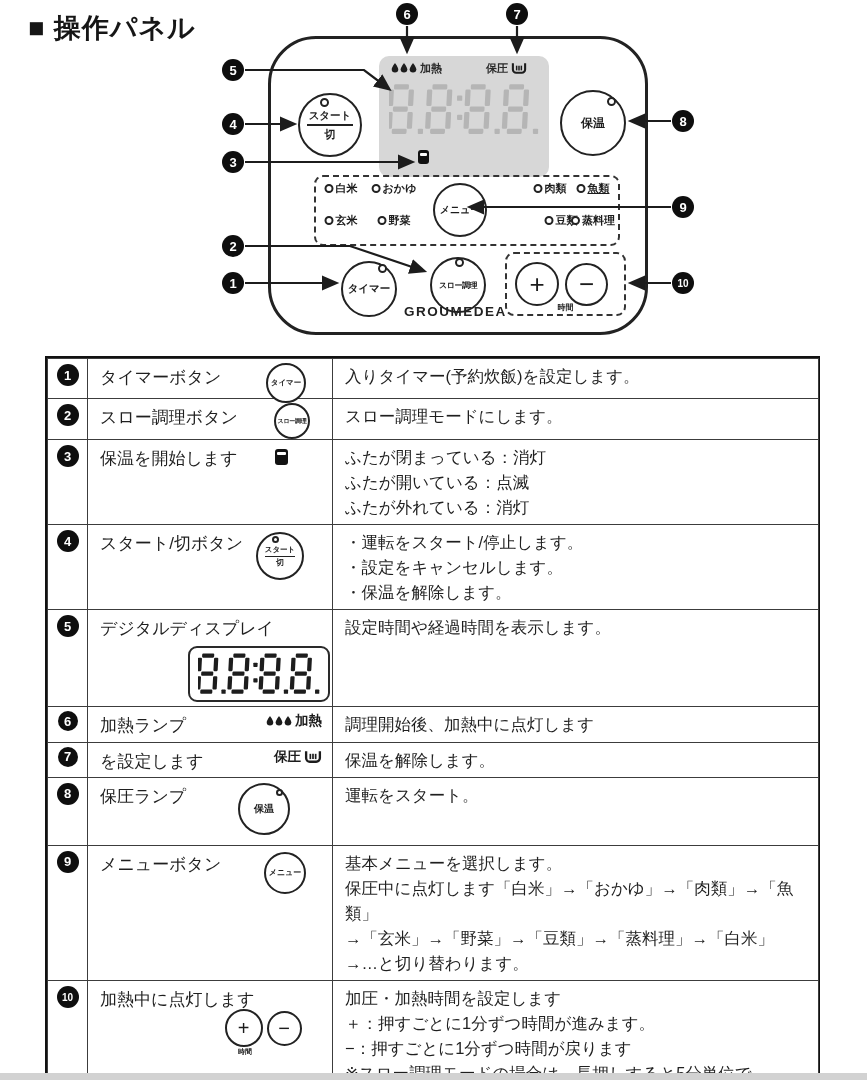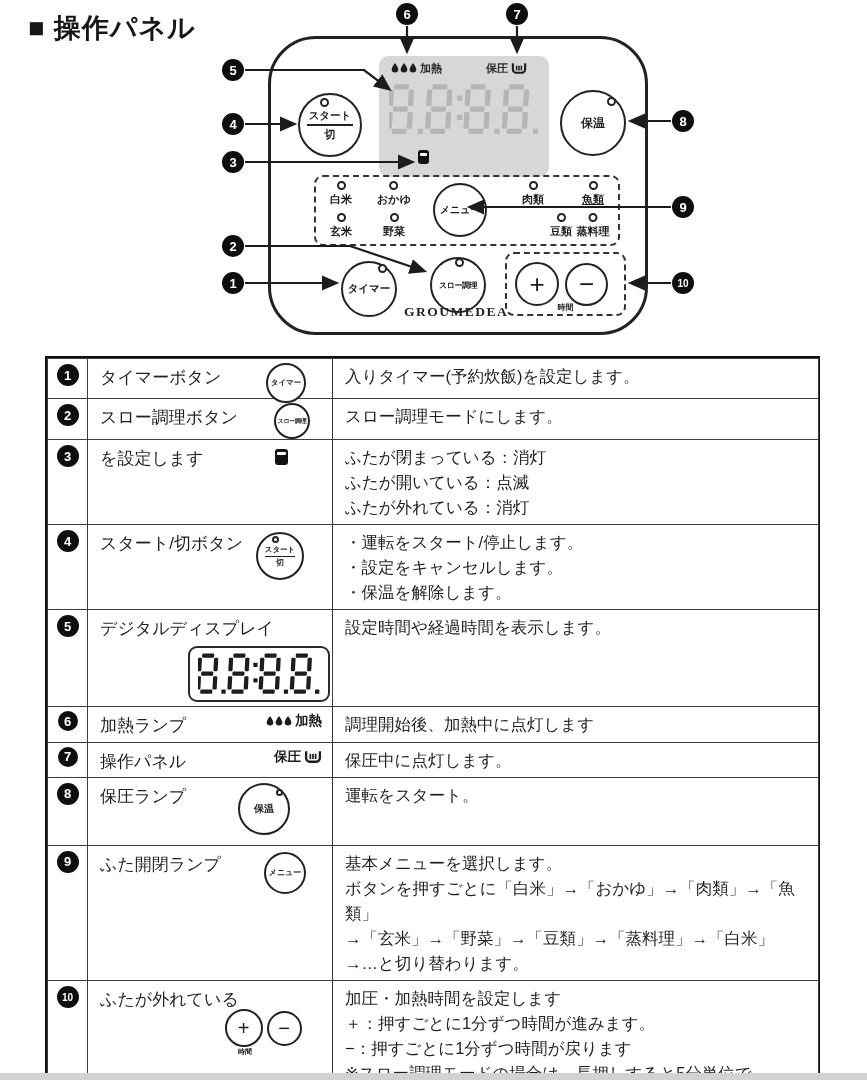--- a/index.html
+++ b/index.html
@@ -23,27 +23,27 @@
   .lid::after{content:"";position:absolute;left:2px;right:2px;top:3px;height:3px;background:#fff;border-radius:1px;}
   .lid-diagram{position:absolute;left:418px;top:150px;}
   .circle-btn{position:absolute;border:2.5px solid #222;border-radius:50%;background:#fff;
     display:flex;align-items:center;justify-content:center;flex-direction:column;box-sizing:border-box;}
   .ind-dot{position:absolute;width:9px;height:9px;border:2.5px solid #222;border-radius:50%;background:#fff;box-sizing:border-box;}
   .btn-start{left:298px;top:93px;width:64px;height:64px;}
   .btn-start .l1{font-size:10.5px;font-weight:700;border-bottom:2px solid #222;padding:0 2px 1px;}
   .btn-start .l2{font-size:11px;font-weight:700;margin-top:1px;}
   .btn-warm{left:560px;top:90px;width:66px;height:66px;font-size:12px;font-weight:700;}
   .menu-box{position:absolute;left:314px;top:175px;width:306px;height:71px;border:2px dashed #333;border-radius:9px;box-sizing:border-box;}
-  .mi{position:absolute;transform:translateX(-50%);display:flex;flex-direction:column;align-items:center;gap:2px;}
+  .mi{position:absolute;transform:translateX(-50%);display:flex;flex-direction:row;align-items:center;gap:2px;}
   .mi .dot{width:9px;height:9px;border:2px solid #222;border-radius:50%;background:#fff;box-sizing:border-box;}
   .mi .ml{font-size:11px;font-weight:700;white-space:nowrap;}
   .btn-menu{left:433px;top:183px;width:54px;height:54px;font-size:10px;font-weight:700;}
   .btn-timer{left:341px;top:261px;width:56px;height:56px;font-size:10.5px;font-weight:700;}
   .btn-slow{left:430px;top:257px;width:56px;height:56px;font-size:8px;font-weight:700;letter-spacing:-0.5px;}
-  .brand{position:absolute;left:404px;top:304px;font-size:13.5px;font-weight:700;letter-spacing:1.5px;color:#222;font-family:Liberation Serif, serif;}
+  .brand{position:absolute;left:404px;top:304px;font-size:13.5px;font-weight:700;letter-spacing:1.5px;color:#222;}
   .time-box{position:absolute;left:505px;top:252px;width:121px;height:64px;border:2px dashed #333;border-radius:9px;box-sizing:border-box;}
   .pm-btn{position:absolute;border:2.5px solid #222;border-radius:50%;background:#fff;display:flex;align-items:center;justify-content:center;
     font-size:26px;font-weight:400;box-sizing:border-box;}
   .time-tag{position:absolute;left:0;top:48px;width:100%;text-align:center;font-size:8px;font-weight:700;}
   .badge{position:absolute;width:22px;height:22px;border-radius:50%;background:#0e0e0e;color:#fff;
     display:flex;align-items:center;justify-content:center;font-size:13px;font-weight:700;}
   .badge.b10{font-size:10px;}
   .arrows{position:absolute;left:0;top:0;}
   
   .tablewrap{position:absolute;left:45px;top:356px;width:775px;border:2.5px solid #111;box-sizing:border-box;}
@@ -170,21 +170,21 @@
         <span class="ml">おかゆ</span>
       </div>
     <div class="mi" style="left:341px;top:213px;">
         <span class="dot"></span>
         <span class="ml">玄米</span>
       </div>
     <div class="mi" style="left:394px;top:213px;">
         <span class="dot"></span>
         <span class="ml">野菜</span>
       </div>
-    <div class="mi" style="left:533px;top:181px;">
+    <div class="mi" style="left:550px;top:181px;">
         <span class="dot"></span>
         <span class="ml">肉類</span>
       </div>
     <div class="mi" style="left:593px;top:181px;text-decoration:underline;">
         <span class="dot"></span>
         <span class="ml">魚類</span>
       </div>
     <div class="mi" style="left:561px;top:213px;">
         <span class="dot"></span>
         <span class="ml">豆類</span>
@@ -285,21 +285,21 @@
               </span>
         </td>
         <td class="c-desc">スロー調理モードにします。</td>
       </tr>
 
       <tr class="r3">
         <td class="c-num">
               <span class="badge">3</span>
             </td>
         <td class="c-name">
-          <span class="nm">を設定します</span>
+          <span class="nm">保温を開始します</span>
           <span class="lid i-lid"></span>
         </td>
         <td class="c-desc">ふたが閉まっている：消灯
 ふたが開いている：点滅
 ふたが外れている：消灯</td>
       </tr>
 
       <tr class="r4">
         <td class="c-num">
               <span class="badge">4</span>
@@ -346,29 +346,29 @@
           </span>
         </td>
         <td class="c-desc">調理開始後、加熱中に点灯します</td>
       </tr>
 
       <tr class="r7">
         <td class="c-num">
               <span class="badge" style="width:20px;height:20px;margin-top:4px;">7</span>
             </td>
         <td class="c-name">
-          <span class="nm">操作パネル</span>
+          <span class="nm">を設定します</span>
           <span class="lamp-inline">
             <span>保圧</span>
             <svg width="18" height="12" viewBox="0 0 17 11">
                   <use href="#pressg"></use>
                 </svg>
           </span>
         </td>
-        <td class="c-desc">保圧中に点灯します。</td>
+        <td class="c-desc">保温を解除します。</td>
       </tr>
 
       <tr class="r8">
         <td class="c-num">
               <span class="badge">8</span>
             </td>
         <td class="c-name">
           <span class="nm">保圧ランプ</span>
           <span class="tbtn i-warm">
             <span class="tdot" style="right:5px;top:4px;"></span>
@@ -376,37 +376,37 @@
           </span>
         </td>
         <td class="c-desc">運転をスタート。</td>
       </tr>
 
       <tr class="r9">
         <td class="c-num">
               <span class="badge">9</span>
             </td>
         <td class="c-name">
-          <span class="nm">ふた開閉ランプ</span>
+          <span class="nm">メニューボタン</span>
           <span class="tbtn i-menu">
                 <span>メニュー</span>
               </span>
         </td>
         <td class="c-desc">基本メニューを選択します。
-ボタンを押すごとに「白米」→「おかゆ」→「肉類」→「魚類」
+保圧中に点灯します「白米」→「おかゆ」→「肉類」→「魚類」
 →「玄米」→「野菜」→「豆類」→「蒸料理」→「白米」
 →…と切り替わります。</td>
       </tr>
 
       <tr class="r10">
         <td class="c-num">
               <span class="badge b10">10</span>
             </td>
         <td class="c-name">
-          <span class="nm">ふたが外れている</span>
+          <span class="nm">加熱中に点灯します</span>
           <span class="pm-wrap">
             <span class="pm-row">
               <span class="tpm tplus">
                     <span>+</span>
                   </span>
               <span class="tpm tminus">
                     <span>−</span>
                   </span>
             </span>
             <span class="time-mini" style="display:block;">時間</span>

